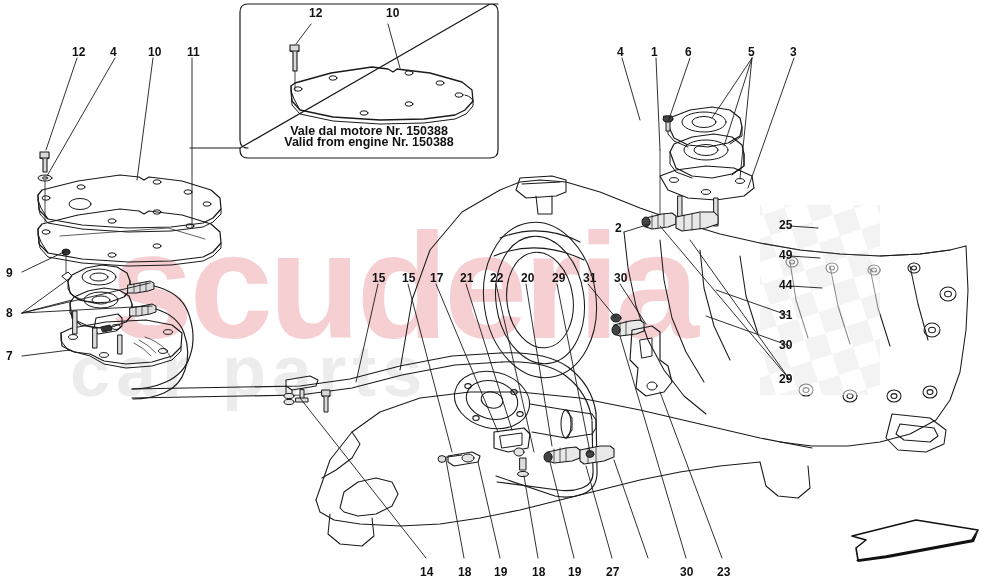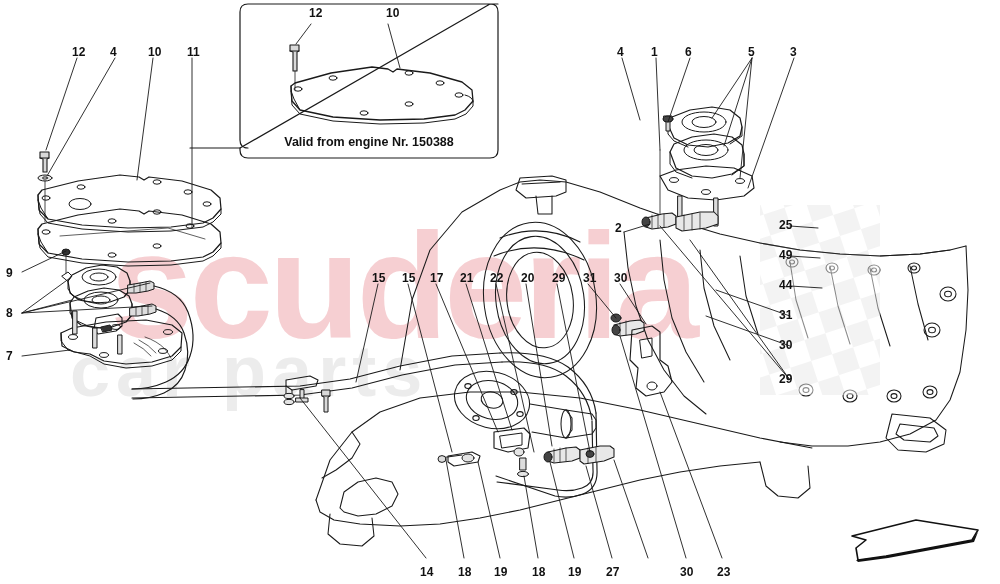--- a/index.html
+++ b/index.html
@@ -380,20 +380,21 @@
         <path d="M722 558 L660 392"></path>
       </g>
 
       <g>
         <path d="M858 560 L856 548 L866 540 L852 536 L916 520 L978 530 L972 540 L886 556 Z" fill="#ffffff" stroke="#111" stroke-width="1.6"></path>
         <path d="M858 562 L888 558 L974 542 L978 532 L972 540 L886 556 L856 560 Z" fill="#111" stroke="none"></path>
       </g>
     </g>
   </svg>
 
+  <div class="boxcap" style="left:248px;top:124px;width:242px;">Vale dal motore Nr. 150388</div>
   <div class="boxcap" style="left:248px;top:135px;width:242px;">Valid from engine Nr. 150388</div>
 
   <div class="lbl" style="left:309px;top:7px;">12</div>
   <div class="lbl" style="left:386px;top:7px;">10</div>
 
   <div class="lbl" style="left:72px;top:46px;">12</div>
   <div class="lbl" style="left:110px;top:46px;">4</div>
   <div class="lbl" style="left:148px;top:46px;">10</div>
   <div class="lbl" style="left:187px;top:46px;">11</div>
 

